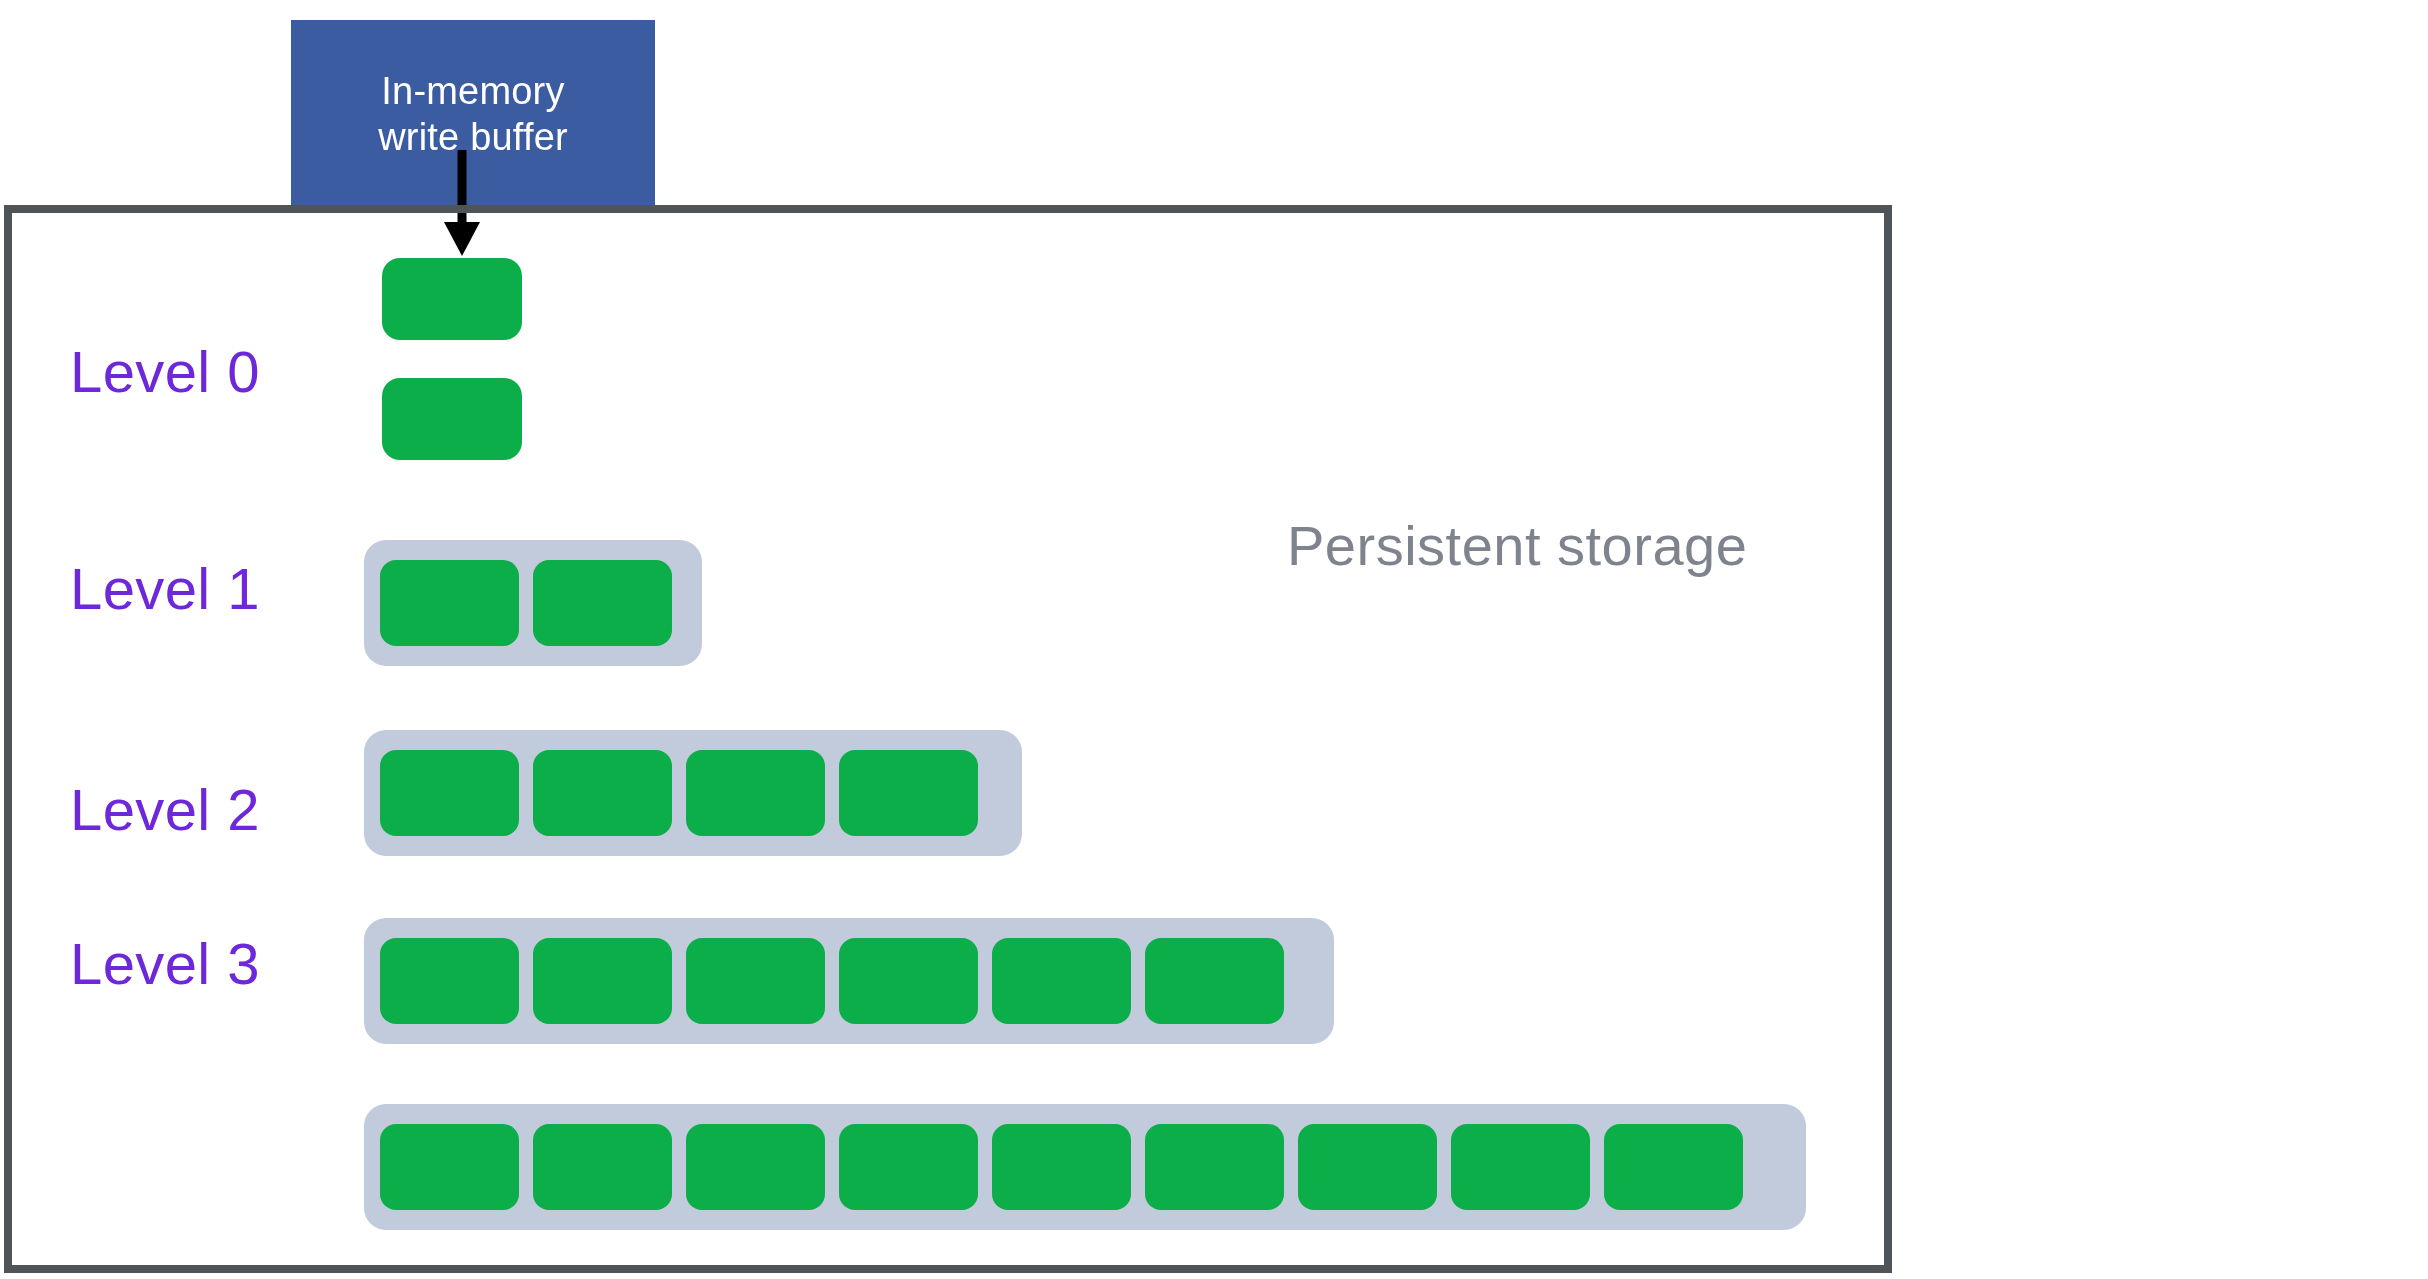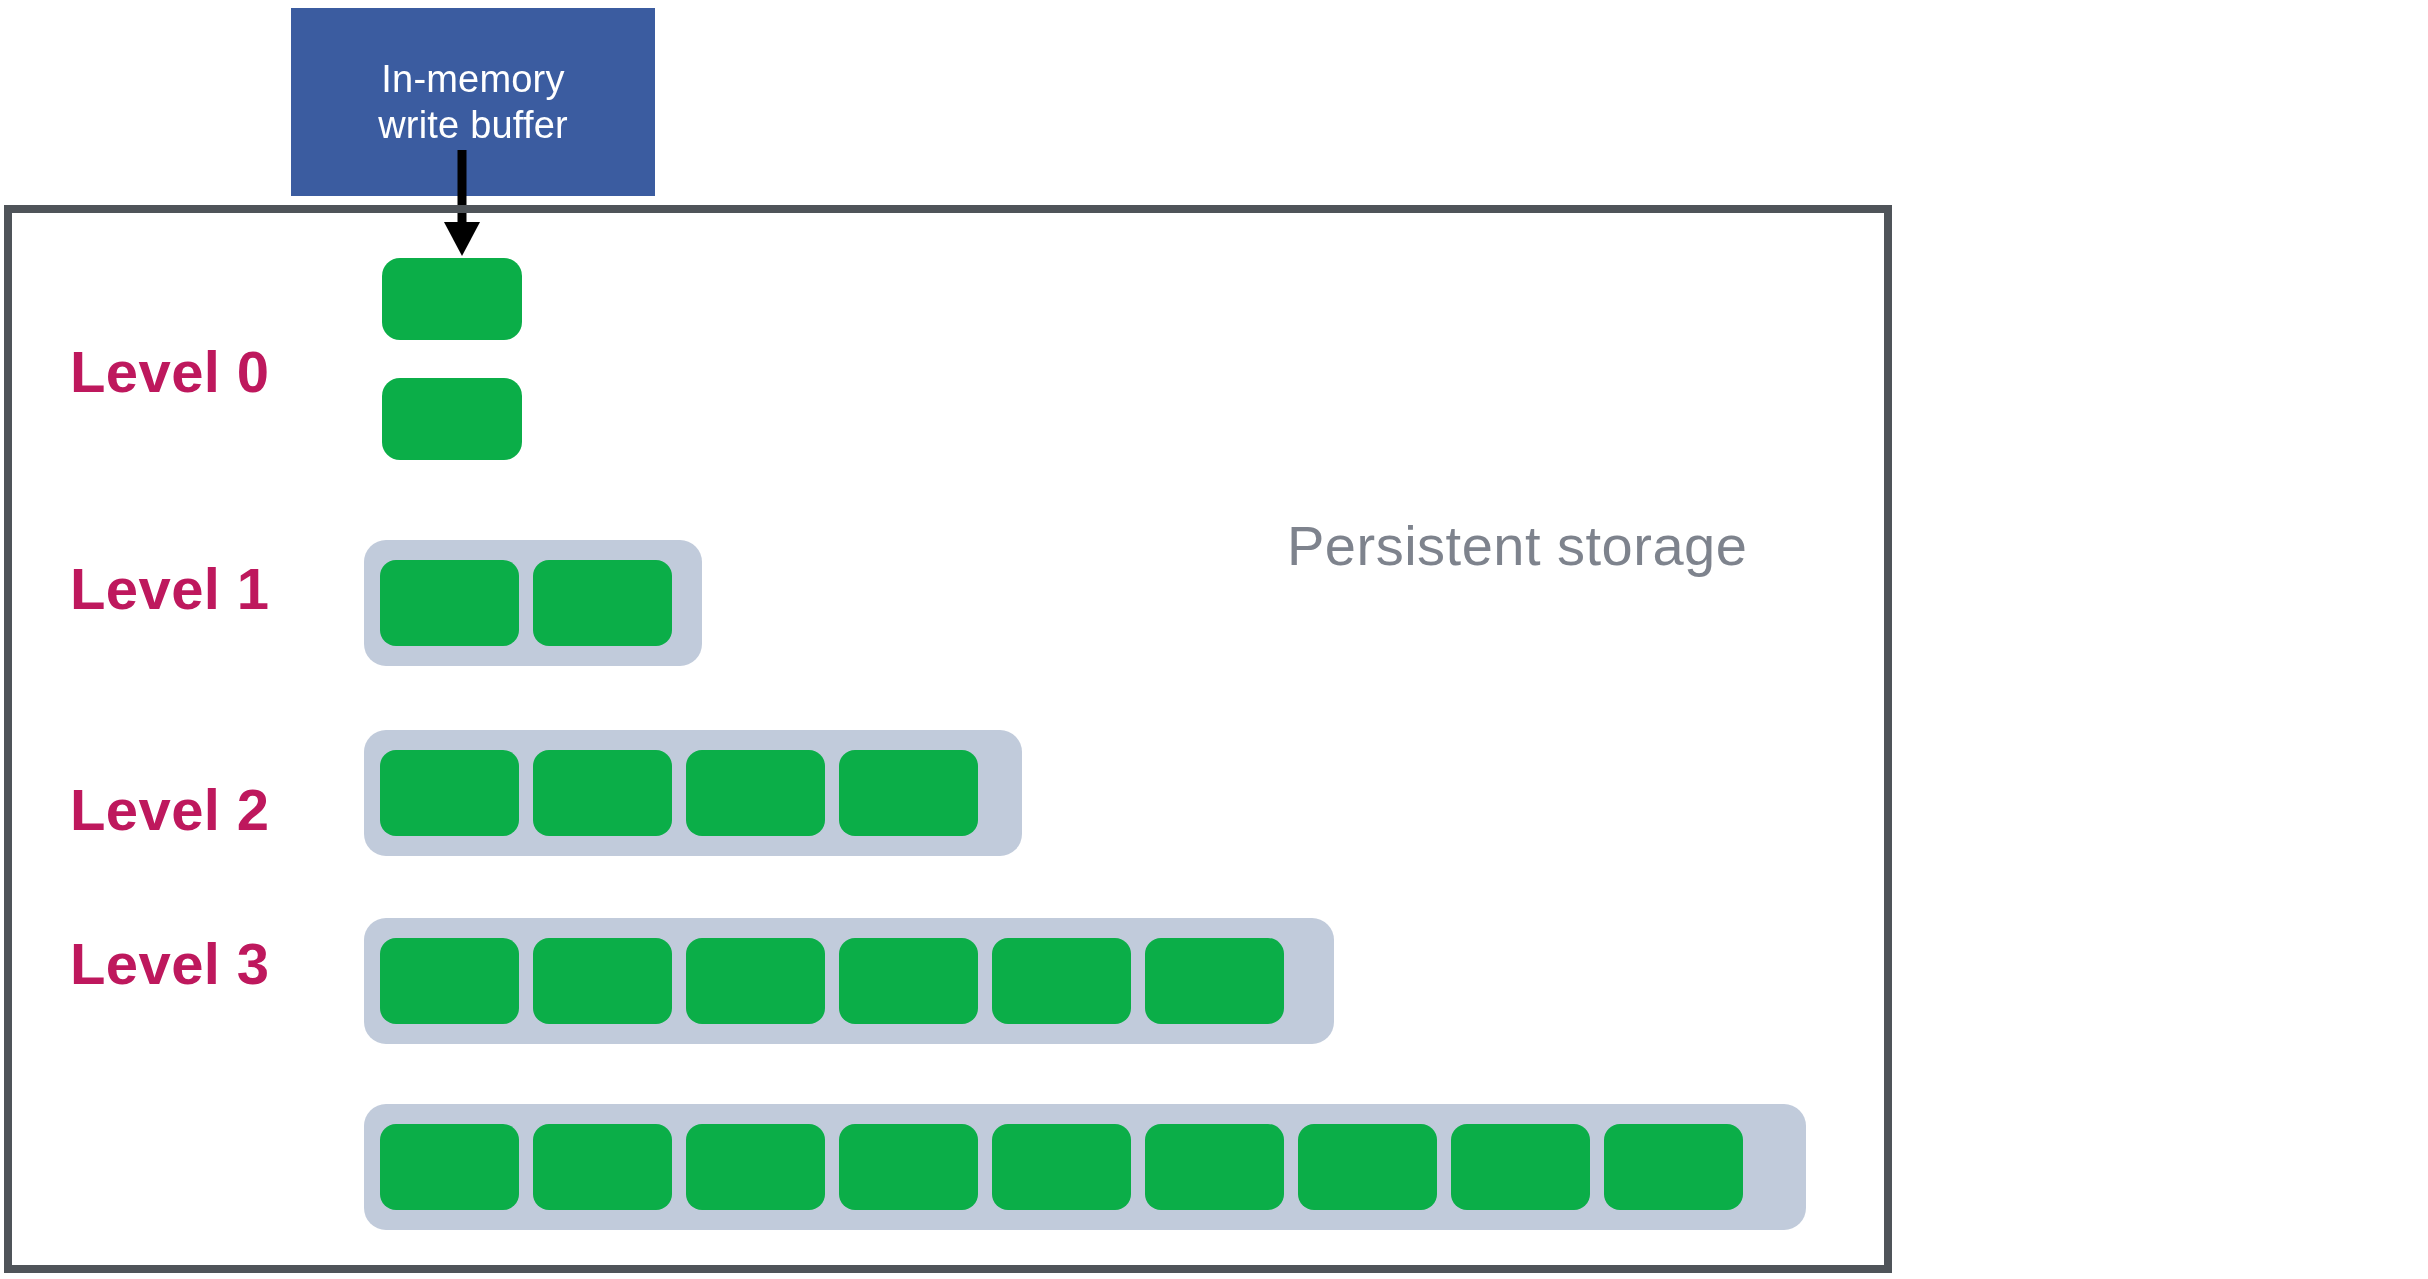--- a/index.html
+++ b/index.html
@@ -15,21 +15,21 @@
     width: 2428px;
     height: 1279px;
     background: #ffffff;
     overflow: hidden;
   }
 
   
   .buffer-box {
     position: absolute;
     left: 291px;
-    top: 8px;
+    top: 20px;
     width: 364px;
     height: 188px;
     background: #3B5CA0;
     display: flex;
     align-items: center;
     justify-content: center;
     box-sizing: border-box;
   }
   .buffer-label {
     color: #ffffff;
@@ -69,23 +69,23 @@
     color: #7E838D;
     font-size: 56px;
     font-weight: normal;
     letter-spacing: 0.5px;
     white-space: nowrap;
     font-family: "Liberation Sans", sans-serif;
     margin-left: 25px;
   }
   .level-label {
     position: absolute;
-    color: #be185d;
+    color: #6d28d9;
     font-size: 58px;
-    font-weight: bold;
+    font-weight: normal;
     letter-spacing: 0.4px;
     white-space: nowrap;
     font-family: "Liberation Sans", sans-serif;
   }
 
   
   .tray {
     position: absolute;
     background: #C1CBDB;
     border-radius: 22px;

